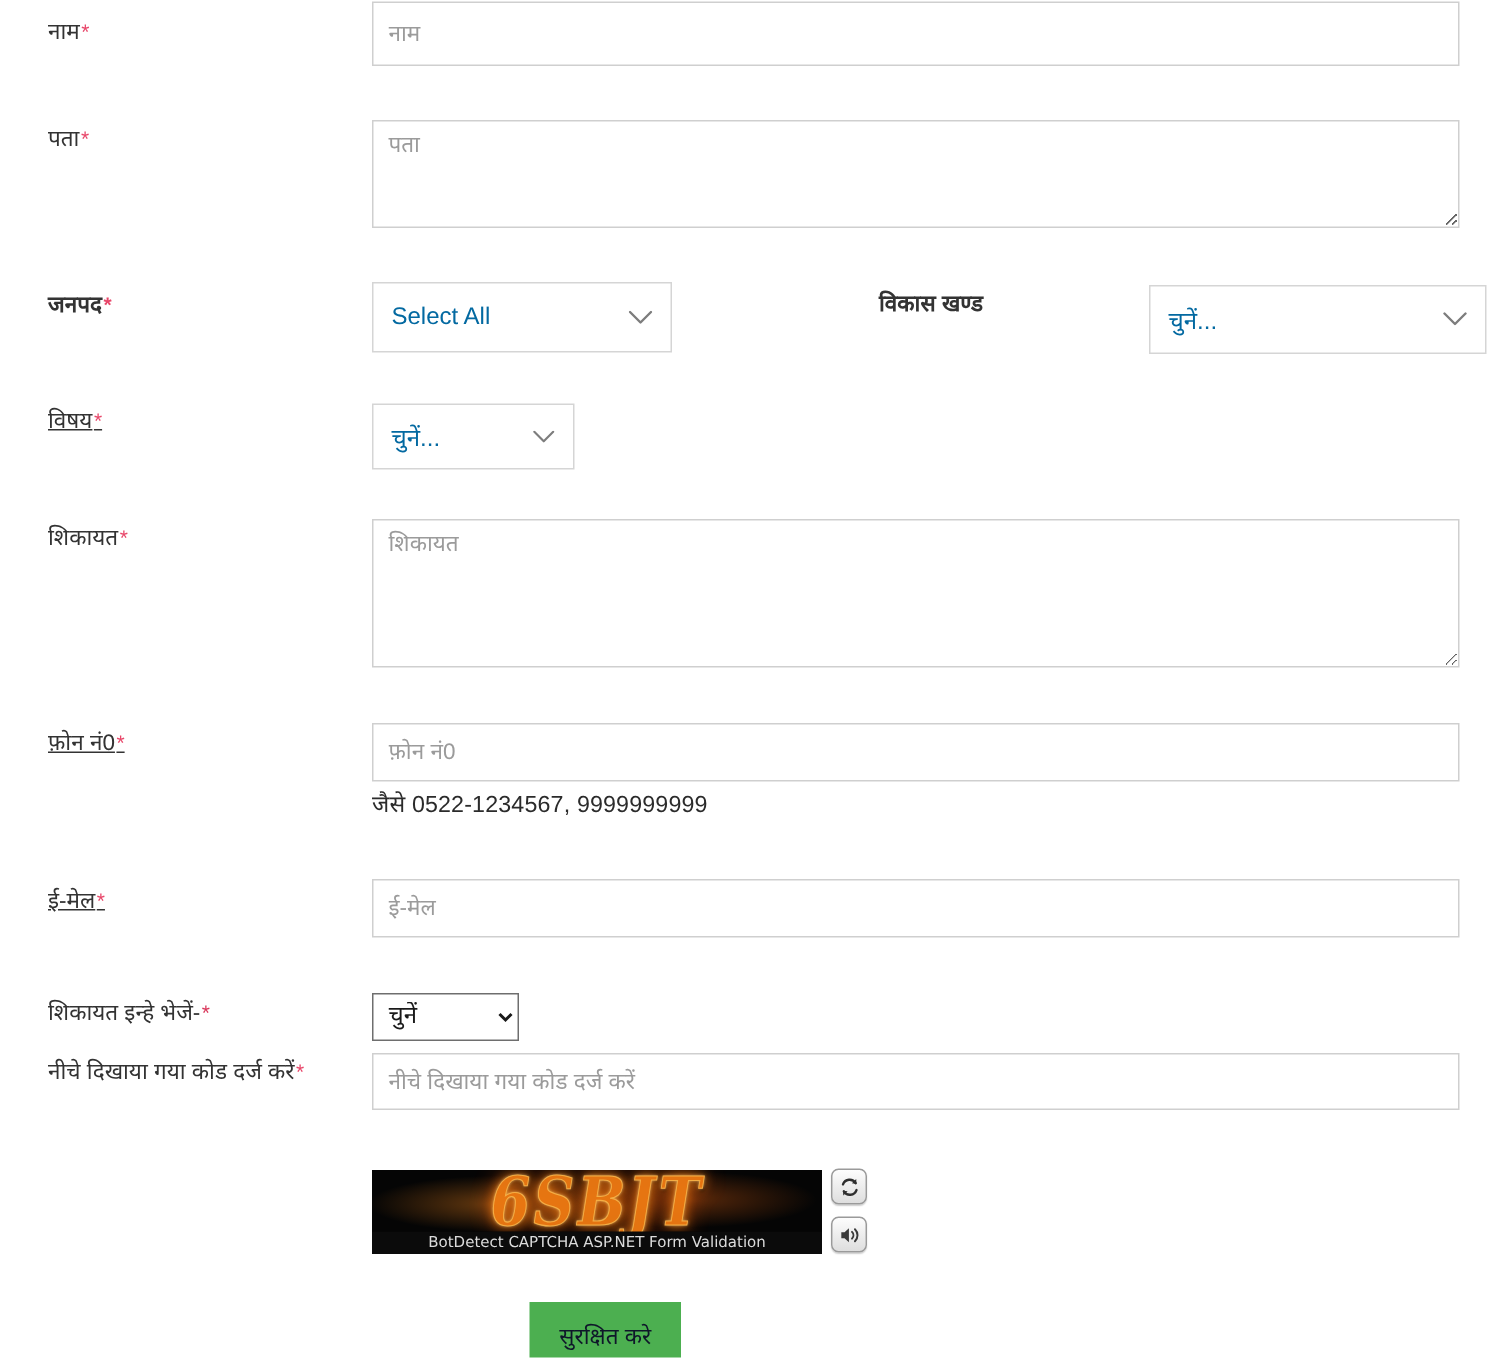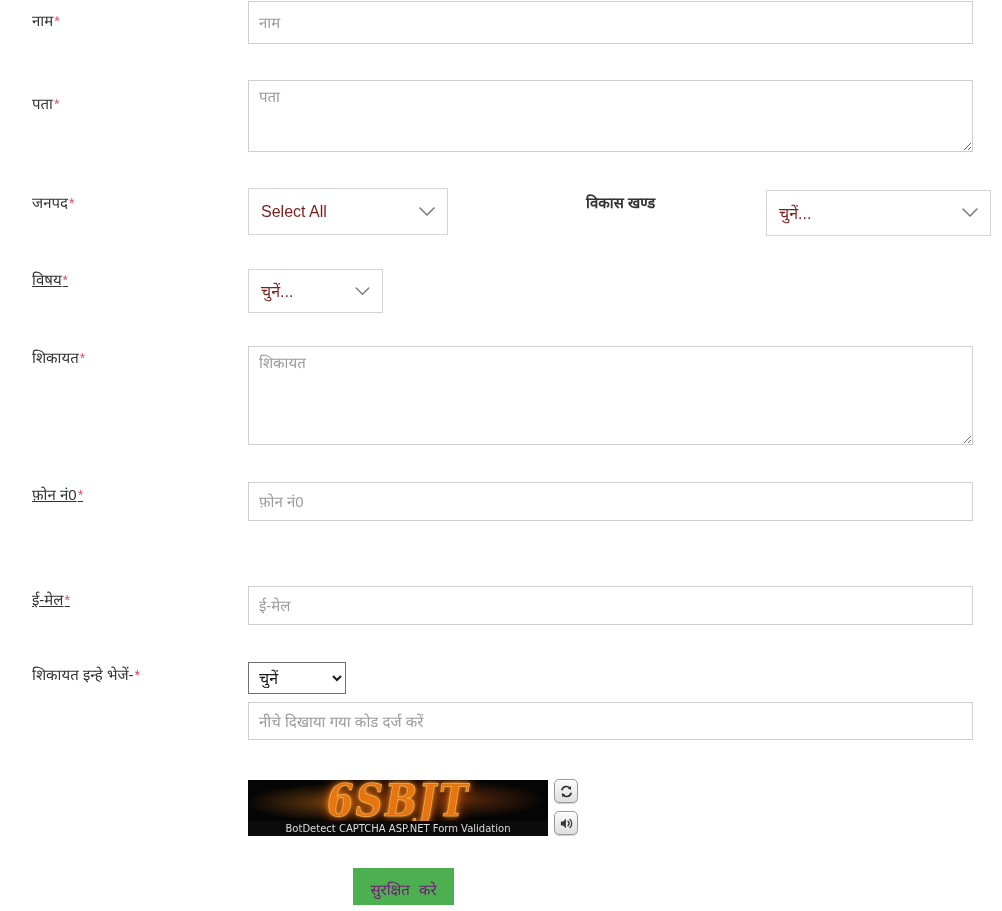--- a/index.html
+++ b/index.html
@@ -90,41 +90,41 @@
     background: #ffffff;
     display: flex;
     align-items: center;
     cursor: pointer;
     user-select: none;
   }
   .fsel .fsel-text {
     flex: 1 1 auto;
     padding-left: 12px;
     font-size: 16px;
-    color: #7f1d1d;
+    color: #0369a1;
     white-space: nowrap;
     overflow: hidden;
   }
   .fsel .chev {
     flex: 0 0 auto;
     width: 28px;
     display: flex;
     align-items: center;
     justify-content: center;
     padding-right: 6px;
   }
   .chev svg { display: block; }
 
   
   .nsel {
     position: absolute;
     box-sizing: border-box;
     border: 1px solid #6e6e6e;
     background: #ffffff;
-    font-family: Liberation Serif, serif;
+    font-family: Liberation Mono, monospace;
     font-size: 16px;
     color: #1a1a1a;
     padding: 2px 4px 2px 6px;
     cursor: pointer;
   }
 
   
   .hint {
     position: absolute;
     font-size: 15.5px;
@@ -200,43 +200,43 @@
     box-shadow: 0 1px 1px rgba(0,0,0,0.20);
   }
   .cap-btn svg { display: block; }
 
   
   .submit-btn {
     position: absolute;
     box-sizing: border-box;
     background: #4caf50;
     border: none;
-    color: #701a75;
-    font-family: Liberation Mono, monospace;
+    color: #0f172a;
+    font-family: Liberation Sans, sans-serif;
     font-size: 15px;
     line-height: 1;
     cursor: pointer;
     padding: 16px;
     text-align: center;
   }
 </style>
 </head>
 <body>
 
 <div class="form-root">
 
   <label class="field-label" style="left:20px; top:10px;"><span>नाम</span><span class="req">*</span></label>
 
   <input class="txt" type="text" style="left: 236px; top: 1px; width: 725px; height: 43px;" placeholder="नाम">
 
-  <label class="field-label" style="left:20px; top:81px;margin-top:12px;"><span>पता</span><span class="req">*</span></label>
+  <label class="field-label" style="left:20px; top:81px;"><span>पता</span><span class="req">*</span></label>
 
   <textarea class="area" style="left: 236px; top: 80px; width: 725px; height: 72px;" placeholder="पता"></textarea>
 
-  <label class="field-label" style="left:20px; top:192px;"><span>जनपद</span><span class="req">*</span></label>
+  <label class="field-label" style="left:20px; top:192px;font-weight:bold;"><span>जनपद</span><span class="req">*</span></label>
 
   <div class="fsel" style="left:236px; top:188px; width:200px; height:47px;">
     <span class="fsel-text">Select All</span>
     <span class="chev">
       <svg width="16" height="10" viewBox="0 0 16 10" fill="none">
         <path d="M1 1 L8 8 L15 1" stroke="#7d7d7d" stroke-width="1.6" stroke-linecap="round" stroke-linejoin="round"></path>
       </svg>
     </span>
   </div>
 
@@ -263,31 +263,33 @@
   </div>
 
   <label class="field-label" style="left:20px; top:347px;"><span>शिकायत</span><span class="req">*</span></label>
 
   <textarea class="area" style="left: 236px; top: 346px; width: 725px; height: 99px;" placeholder="शिकायत"></textarea>
 
   <label class="field-label" style="left:20px; top:484px;text-decoration:underline;"><span>फ़ोन नं0</span><span class="req">*</span></label>
 
   <input class="txt" type="text" style="left: 236px; top: 482px; width: 725px; height: 39px;" placeholder="फ़ोन नं0">
 
+  <div class="hint" style="left:236px; top:524px;">जैसे 0522-1234567, 9999999999</div>
 
   <label class="field-label" style="left:20px; top:589px;text-decoration:underline;"><span>ई-मेल</span><span class="req">*</span></label>
 
   <input class="txt" type="text" style="left: 236px; top: 586px; width: 725px; height: 39px;" placeholder="ई-मेल">
 
   <label class="field-label" style="left:20px; top:664px;"><span>शिकायत इन्हे भेजें-</span><span class="req req-dark">*</span></label>
 
   <select class="nsel" style="left:236px; top:662px; width:98px; height:32px;">
     <option>चुनें</option>
   </select>
 
+  <label class="field-label wrap" style="left:20px; top:703px; width:195px;"><span>नीचे दिखाया गया कोड दर्ज करें</span><span class="req">*</span></label>
 
   <input class="txt" type="text" style="left: 236px; top: 702px; width: 725px; height: 38px;" placeholder="नीचे दिखाया गया कोड दर्ज करें">
 
   <div class="captcha-img" style="left:236px; top:780px; width:300px; height:56px;">
     <div class="captcha-canvasarea">
       <span class="captcha-code">6SBJT</span>
     </div>
     <div class="captcha-caption">BotDetect CAPTCHA ASP.NET Form Validation</div>
   </div>
 

